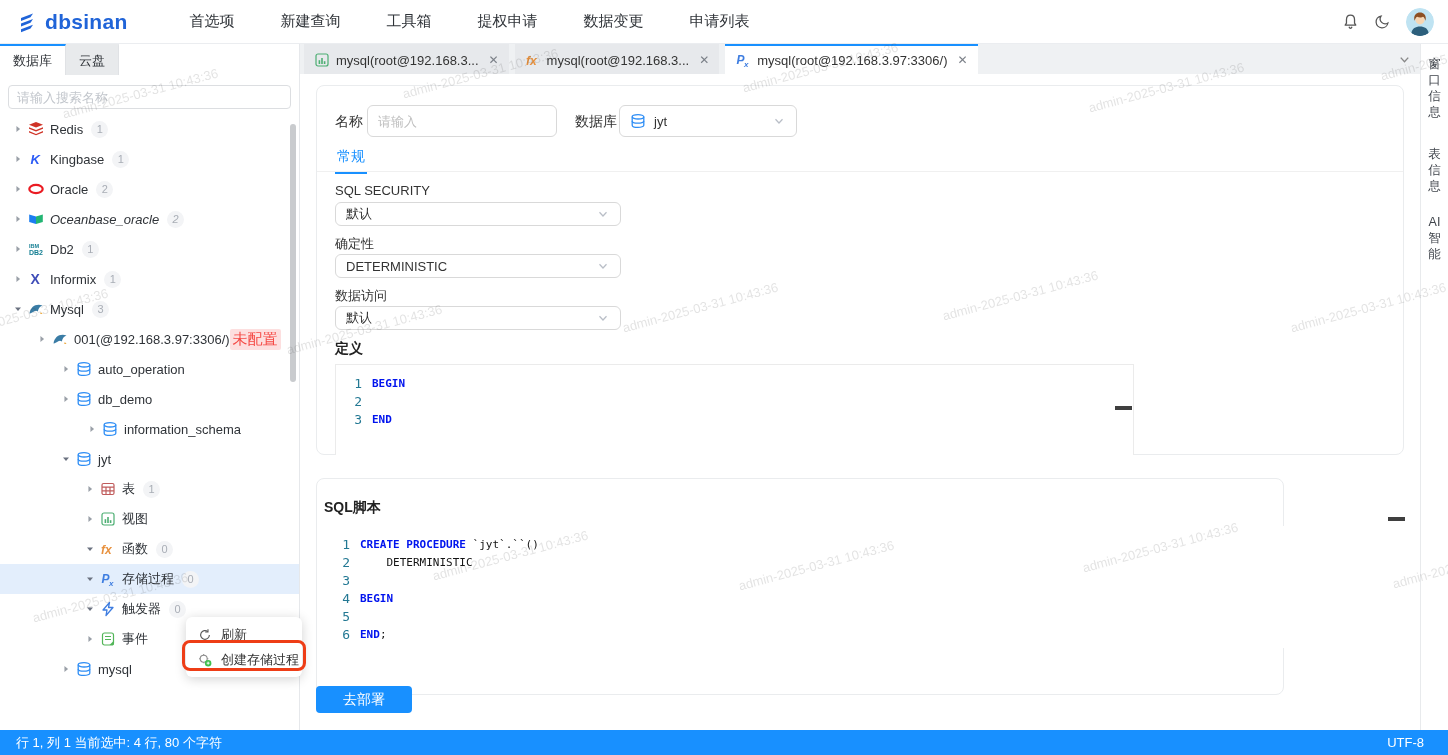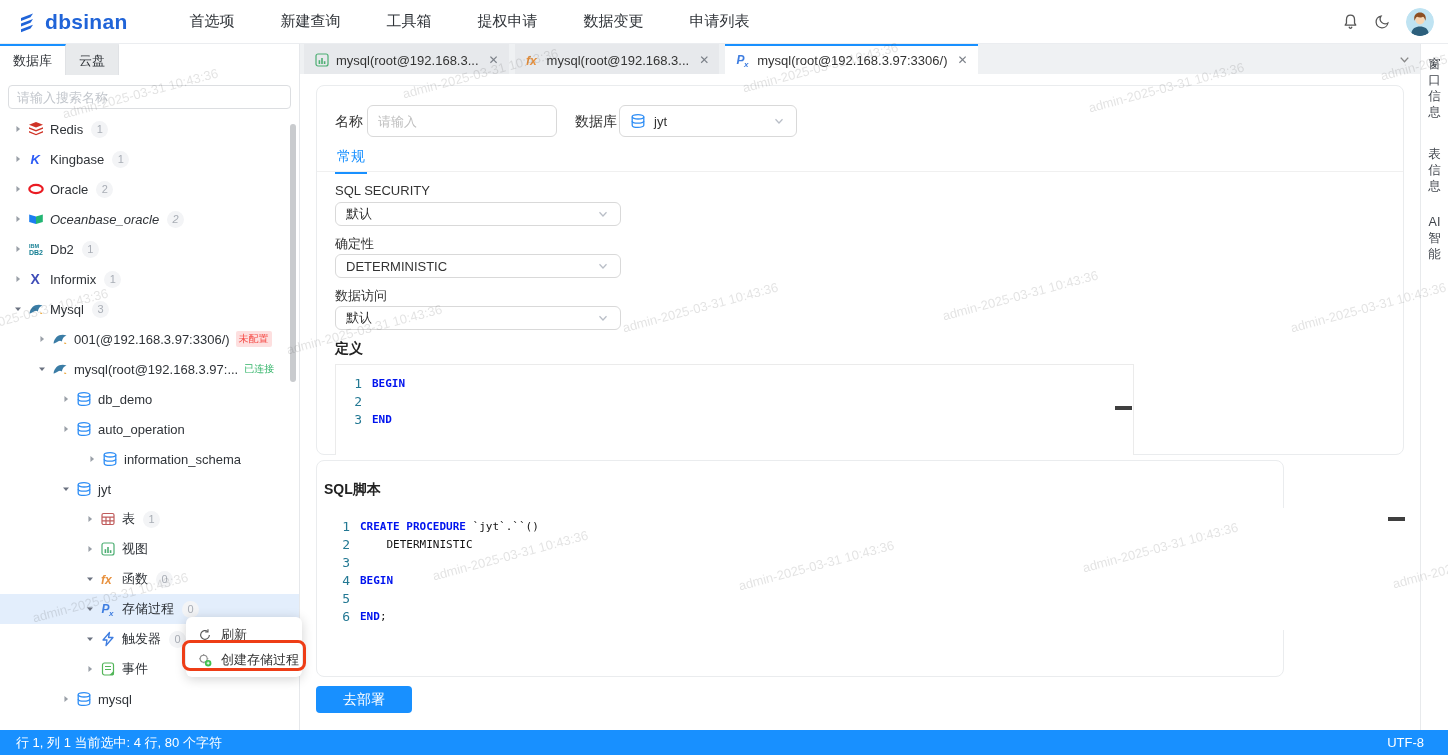--- a/index.html
+++ b/index.html
@@ -30,40 +30,40 @@
 .search-input{width:100%;height:24px;border:1px solid #dcdee1;border-radius:4px;font-size:13px;padding:0 8px;color:#333;outline:none;font-family:inherit}
 .search-input::placeholder{color:#c2c6cc}
 .tree{position:absolute;top:70px;left:0;right:0;bottom:0}
 .tree-row{height:30px;display:flex;align-items:center;font-size:13px;color:#2f3338;cursor:pointer;white-space:nowrap}
 .tree-row.selected{background:#e3eefc}
 .caret{width:16px;display:flex;justify-content:center;align-items:center;flex:none}
 .caret svg{width:10px;height:10px}
 .t-icon{width:16px;height:16px;margin:0 6px 0 2px;flex:none}
 .t-icon svg{width:16px;height:16px}
 .t-badge{margin-left:8px;min-width:17px;height:17px;border-radius:9px;background:#f3f4f6;color:#a8adb5;font-size:11px;display:flex;align-items:center;justify-content:center;padding:0 4px}
-.t-status{margin-left:6px;font-size:10px}
+.t-status{font-size:15px}
 .t-status.error{color:#f54a45;background:#fddfdf;padding:1px 3px;border-radius:2px}
 .t-status.success{color:#34b56a}
 .side-scrollbar{position:absolute;left:290px;top:124px;width:6px;height:258px;background:#c9cbce;border-radius:3px;z-index:3;cursor:pointer}
 
 
 .tabstrip{position:absolute;left:300px;top:44px;right:28px;height:30px;background:#eff1f3;display:flex;align-items:stretch;z-index:2}
 .etab{display:flex;align-items:center;padding:0 10px;font-size:13px;color:#333;background:#e7e9ec;margin-right:6px;border-top:2px solid transparent;cursor:pointer;white-space:nowrap}
 .etab:first-child{margin-left:4px}
 .etab.active{background:#fff;border-top-color:#1890ff}
 .etab .t-icon{margin:0 6px 0 0}
 .etab-close{margin-left:10px;font-size:12px;color:#7a7f87;cursor:pointer}
 .strip-chevron{position:absolute;right:8px;top:0;height:30px;display:flex;align-items:center;cursor:pointer}
 .strip-chevron svg{width:15px;height:15px}
 
 
 .main{position:absolute;left:300px;top:74px;right:28px;bottom:25px;background:#fff;z-index:1}
 .card{position:absolute;background:#fff;border:1px solid #eaecee;border-radius:8px}
 #card1{left:16px;top:11px;width:1088px;height:370px}
-#card2{left:16px;top:386px;width:968px;height:217px}
+#card2{left:16px;top:404px;width:968px;height:217px}
 .abs{position:absolute}
 .f-label{font-size:14px;color:#333;line-height:32px}
 .f-input{border:1px solid #d9d9d9;border-radius:6px;height:32px;font-size:13px;padding:0 10px;outline:none;font-family:inherit;color:#333}
 .f-input::placeholder{color:#bfbfbf}
 .select{border:1px solid #d9d9d9;border-radius:6px;display:flex;align-items:center;padding:0 10px;font-size:13px;color:#333;cursor:pointer;background:#fff}
 .select .chev{margin-left:auto}
 .select .chev svg{width:14px;height:14px}
 .select .t-icon{margin:0 8px 0 0}
 .section-tab{font-size:14px;color:#1890ff;border-bottom:2px solid #1890ff;padding:0 2px 6px;cursor:pointer}
 .section-line{height:1px;background:#f0f0f0}
@@ -269,68 +269,53 @@
           </span>
           <span class="t-icon">
             <svg viewBox="0 0 16 16">
               <path d="M1.5 12.5 C2.5 6 7.5 2.3 14.5 4.4 C11.5 5.5 10.5 7.5 9.8 10.6 C9 9.5 7.5 9.3 6.2 10.2 C5 11.1 3.2 12.1 1.5 12.5 Z" fill="#3a7ca5"></path>
               <path d="M12.8 11.2 L14.6 12.8 L12.2 12.8 Z" fill="#e48e00"></path>
             </svg>
           </span>
           <span class="t-label">001(@192.168.3.97:3306/)</span>
           <span class="t-status error">未配置</span>
         </div>
-        <div class="tree-row" style="padding-left: 34px;">
-          <span class="caret">
-            <svg viewBox="0 0 16 16">
-              <path d="M3.2 5.5 L8 11.3 L12.8 5.5 Z" fill="#6b7280"></path>
-            </svg>
-          </span>
-          <span class="t-icon">
-            <svg viewBox="0 0 16 16">
-              <path d="M1.5 12.5 C2.5 6 7.5 2.3 14.5 4.4 C11.5 5.5 10.5 7.5 9.8 10.6 C9 9.5 7.5 9.3 6.2 10.2 C5 11.1 3.2 12.1 1.5 12.5 Z" fill="#3a7ca5"></path>
-              <path d="M12.8 11.2 L14.6 12.8 L12.2 12.8 Z" fill="#e48e00"></path>
-            </svg>
-          </span>
-          <span class="t-label">mysql(root@192.168.3.97:...</span>
-          <span class="t-status success">已连接</span>
-        </div>
         <div class="tree-row" style="padding-left: 58px;">
           <span class="caret">
             <svg viewBox="0 0 16 16">
               <path d="M5.5 3.2 L11.3 8 L5.5 12.8 Z" fill="#9aa0a8"></path>
             </svg>
           </span>
           <span class="t-icon">
             <svg viewBox="0 0 16 16">
               <g stroke="#2f8ef5" stroke-width="1.3" fill="none">
                 <ellipse cx="8" cy="3.8" rx="5.8" ry="2.2"></ellipse>
                 <path d="M2.2 3.8 V12.2 C2.2 13.4 4.8 14.4 8 14.4 C11.2 14.4 13.8 13.4 13.8 12.2 V3.8"></path>
                 <path d="M2.2 8 C2.2 9.2 4.8 10.2 8 10.2 C11.2 10.2 13.8 9.2 13.8 8"></path>
               </g>
             </svg>
           </span>
-          <span class="t-label">db_demo</span>
+          <span class="t-label">auto_operation</span>
         </div>
         <div class="tree-row" style="padding-left: 58px;">
           <span class="caret">
             <svg viewBox="0 0 16 16">
               <path d="M5.5 3.2 L11.3 8 L5.5 12.8 Z" fill="#9aa0a8"></path>
             </svg>
           </span>
           <span class="t-icon">
             <svg viewBox="0 0 16 16">
               <g stroke="#2f8ef5" stroke-width="1.3" fill="none">
                 <ellipse cx="8" cy="3.8" rx="5.8" ry="2.2"></ellipse>
                 <path d="M2.2 3.8 V12.2 C2.2 13.4 4.8 14.4 8 14.4 C11.2 14.4 13.8 13.4 13.8 12.2 V3.8"></path>
                 <path d="M2.2 8 C2.2 9.2 4.8 10.2 8 10.2 C11.2 10.2 13.8 9.2 13.8 8"></path>
               </g>
             </svg>
           </span>
-          <span class="t-label">auto_operation</span>
+          <span class="t-label">db_demo</span>
         </div>
         <div class="tree-row" style="padding-left: 58px; margin-left: 26px;">
           <span class="caret">
             <svg viewBox="0 0 16 16">
               <path d="M5.5 3.2 L11.3 8 L5.5 12.8 Z" fill="#9aa0a8"></path>
             </svg>
           </span>
           <span class="t-icon">
             <svg viewBox="0 0 16 16">
               <g stroke="#2f8ef5" stroke-width="1.3" fill="none">

